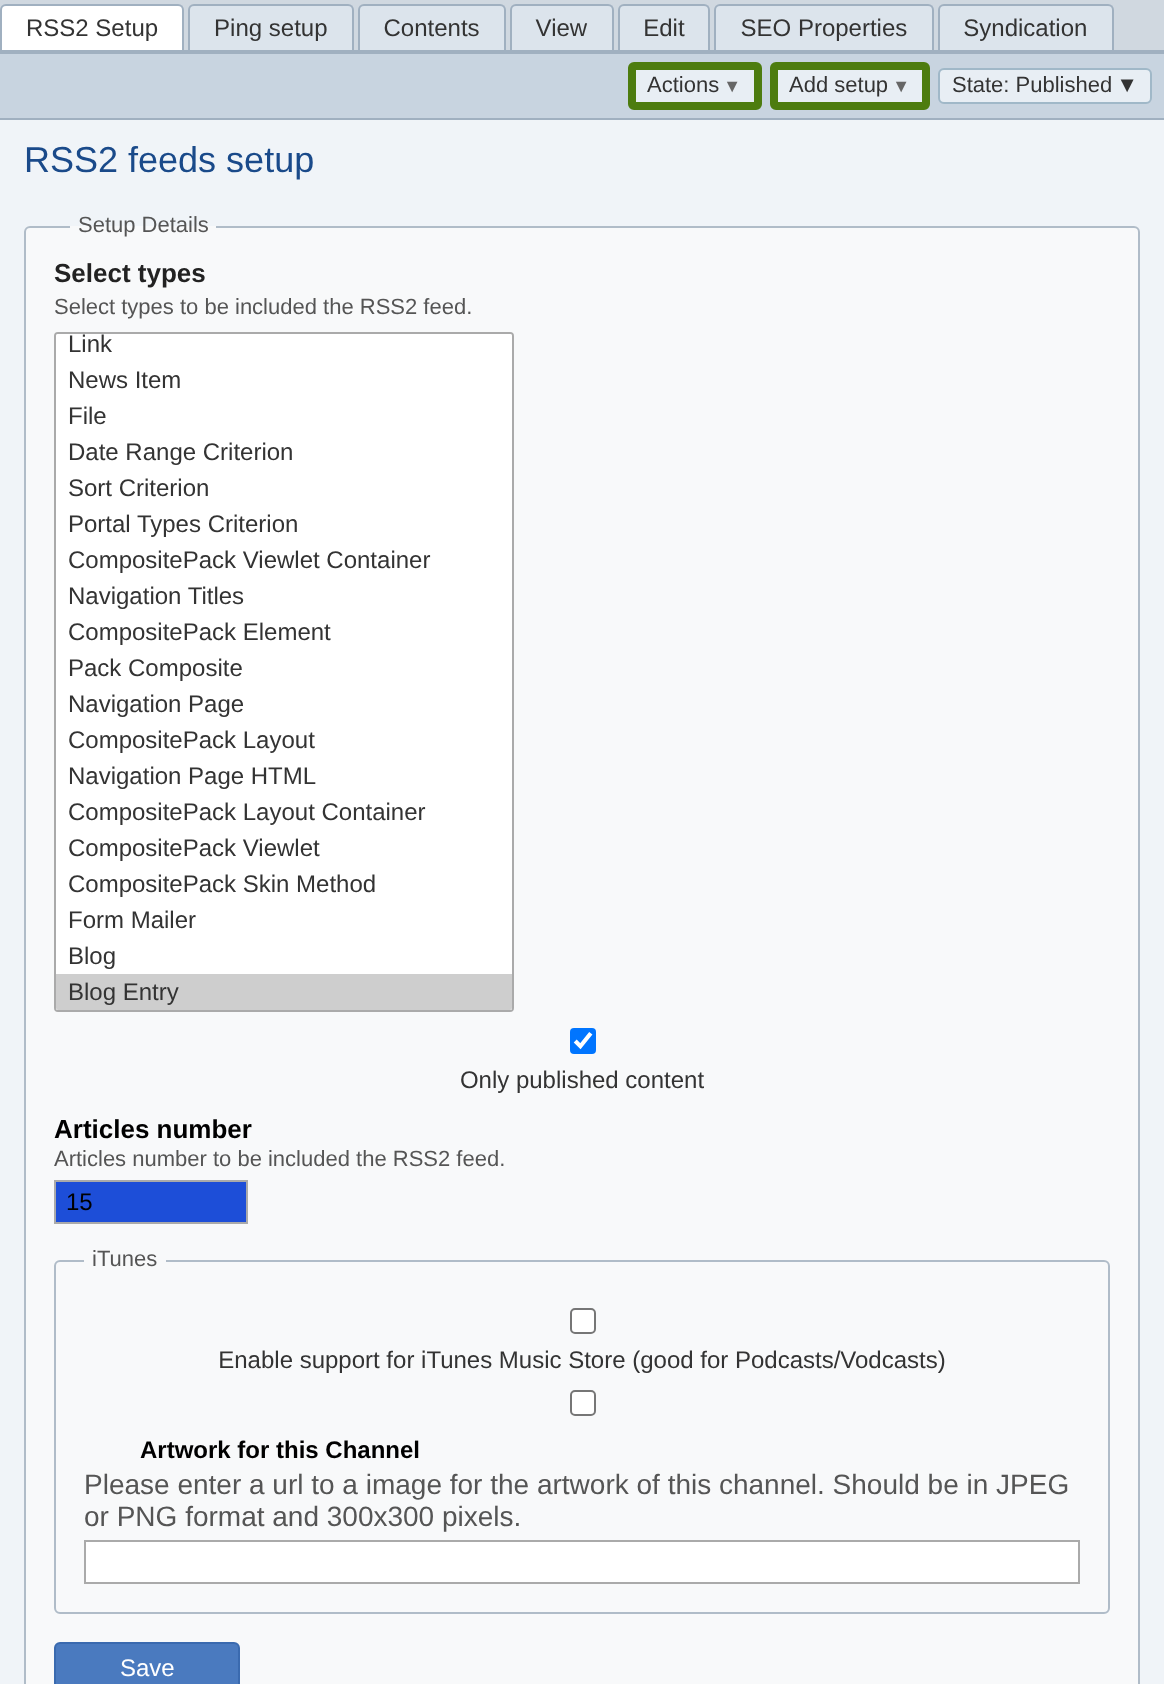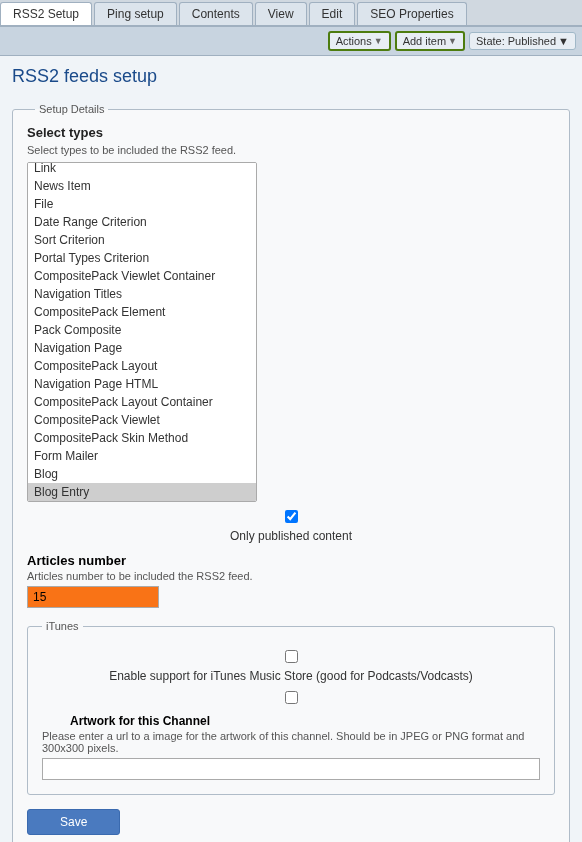--- a/index.html
+++ b/index.html
@@ -36,21 +36,21 @@
       padding: 4px 6px;
       display: flex;
       align-items: center;
       justify-content: flex-end;
       gap: 4px;
     }
     .toolbar-btn {
       display: flex;
       align-items: center;
       background: #e8eef4;
-      border: 2px solid #4d7c0f;
+      border: 4px solid #4d7c0f;
       border-radius: 3px;
       padding: 2px 6px;
       cursor: pointer;
       font-size: 11px;
       color: #333;
       gap: 2px;
     }
     .toolbar-btn .arrow {
       font-size: 9px;
       color: #666;
@@ -145,25 +145,25 @@
       font-size: 13px;
       margin-bottom: 2px;
       margin-top: 10px;
     }
     .field-desc {
       font-size: 11px;
       color: #555;
       margin-bottom: 4px;
     }
     .text-input-sm {
-      width: 132px;
+      width: 97px;
       border: 1px solid #aaa;
       padding: 3px 5px;
       font-size: 12px;
-      background: #f97316;
+      background: #1d4ed8;
     }
 
     
     .itunes-fieldset {
       border: 1px solid #b0bcc8;
       border-radius: 3px;
       padding: 10px 14px 14px;
       background: #f8f9fa;
       margin-top: 12px;
     }
@@ -173,21 +173,21 @@
       padding: 0 4px;
     }
     .itunes-field-label {
       font-weight: bold;
       font-size: 12px;
       margin-bottom: 2px;
       margin-top: 10px;
       margin-left: 28px;
     }
     .itunes-field-desc {
-      font-size: 11px;
+      font-size: 14px;
       color: #555;
       margin-bottom: 4px;
     }
     .text-input-full {
       width: 100%;
       border: 1px solid #aaa;
       padding: 3px 5px;
       font-size: 12px;
       background: #fff;
       height: 22px;
@@ -220,29 +220,30 @@
 </head>
 <body>
 
 <div class="tabs-bar">
 <div class="tab active">RSS2 Setup</div>
     <div class="tab">Ping setup</div>
     <div class="tab">Contents</div>
     <div class="tab">View</div>
     <div class="tab">Edit</div>
     <div class="tab">SEO Properties</div>
+    <div class="tab">Syndication</div>
   </div>
 
 <div class="toolbar">
   <button class="toolbar-btn">
     <span>Actions</span>
     <span class="arrow">▼</span>
   </button>
   <button class="toolbar-btn">
-    <span>Add item</span>
+    <span>Add setup</span>
     <span class="arrow">▼</span>
   </button>
   <button class="state-btn">
     <span>State: Published</span>
     <span class="arrow">▼</span>
   </button>
 </div>
 
 <div class="main">
   <h1 class="page-title">RSS2 feeds setup</h1>

